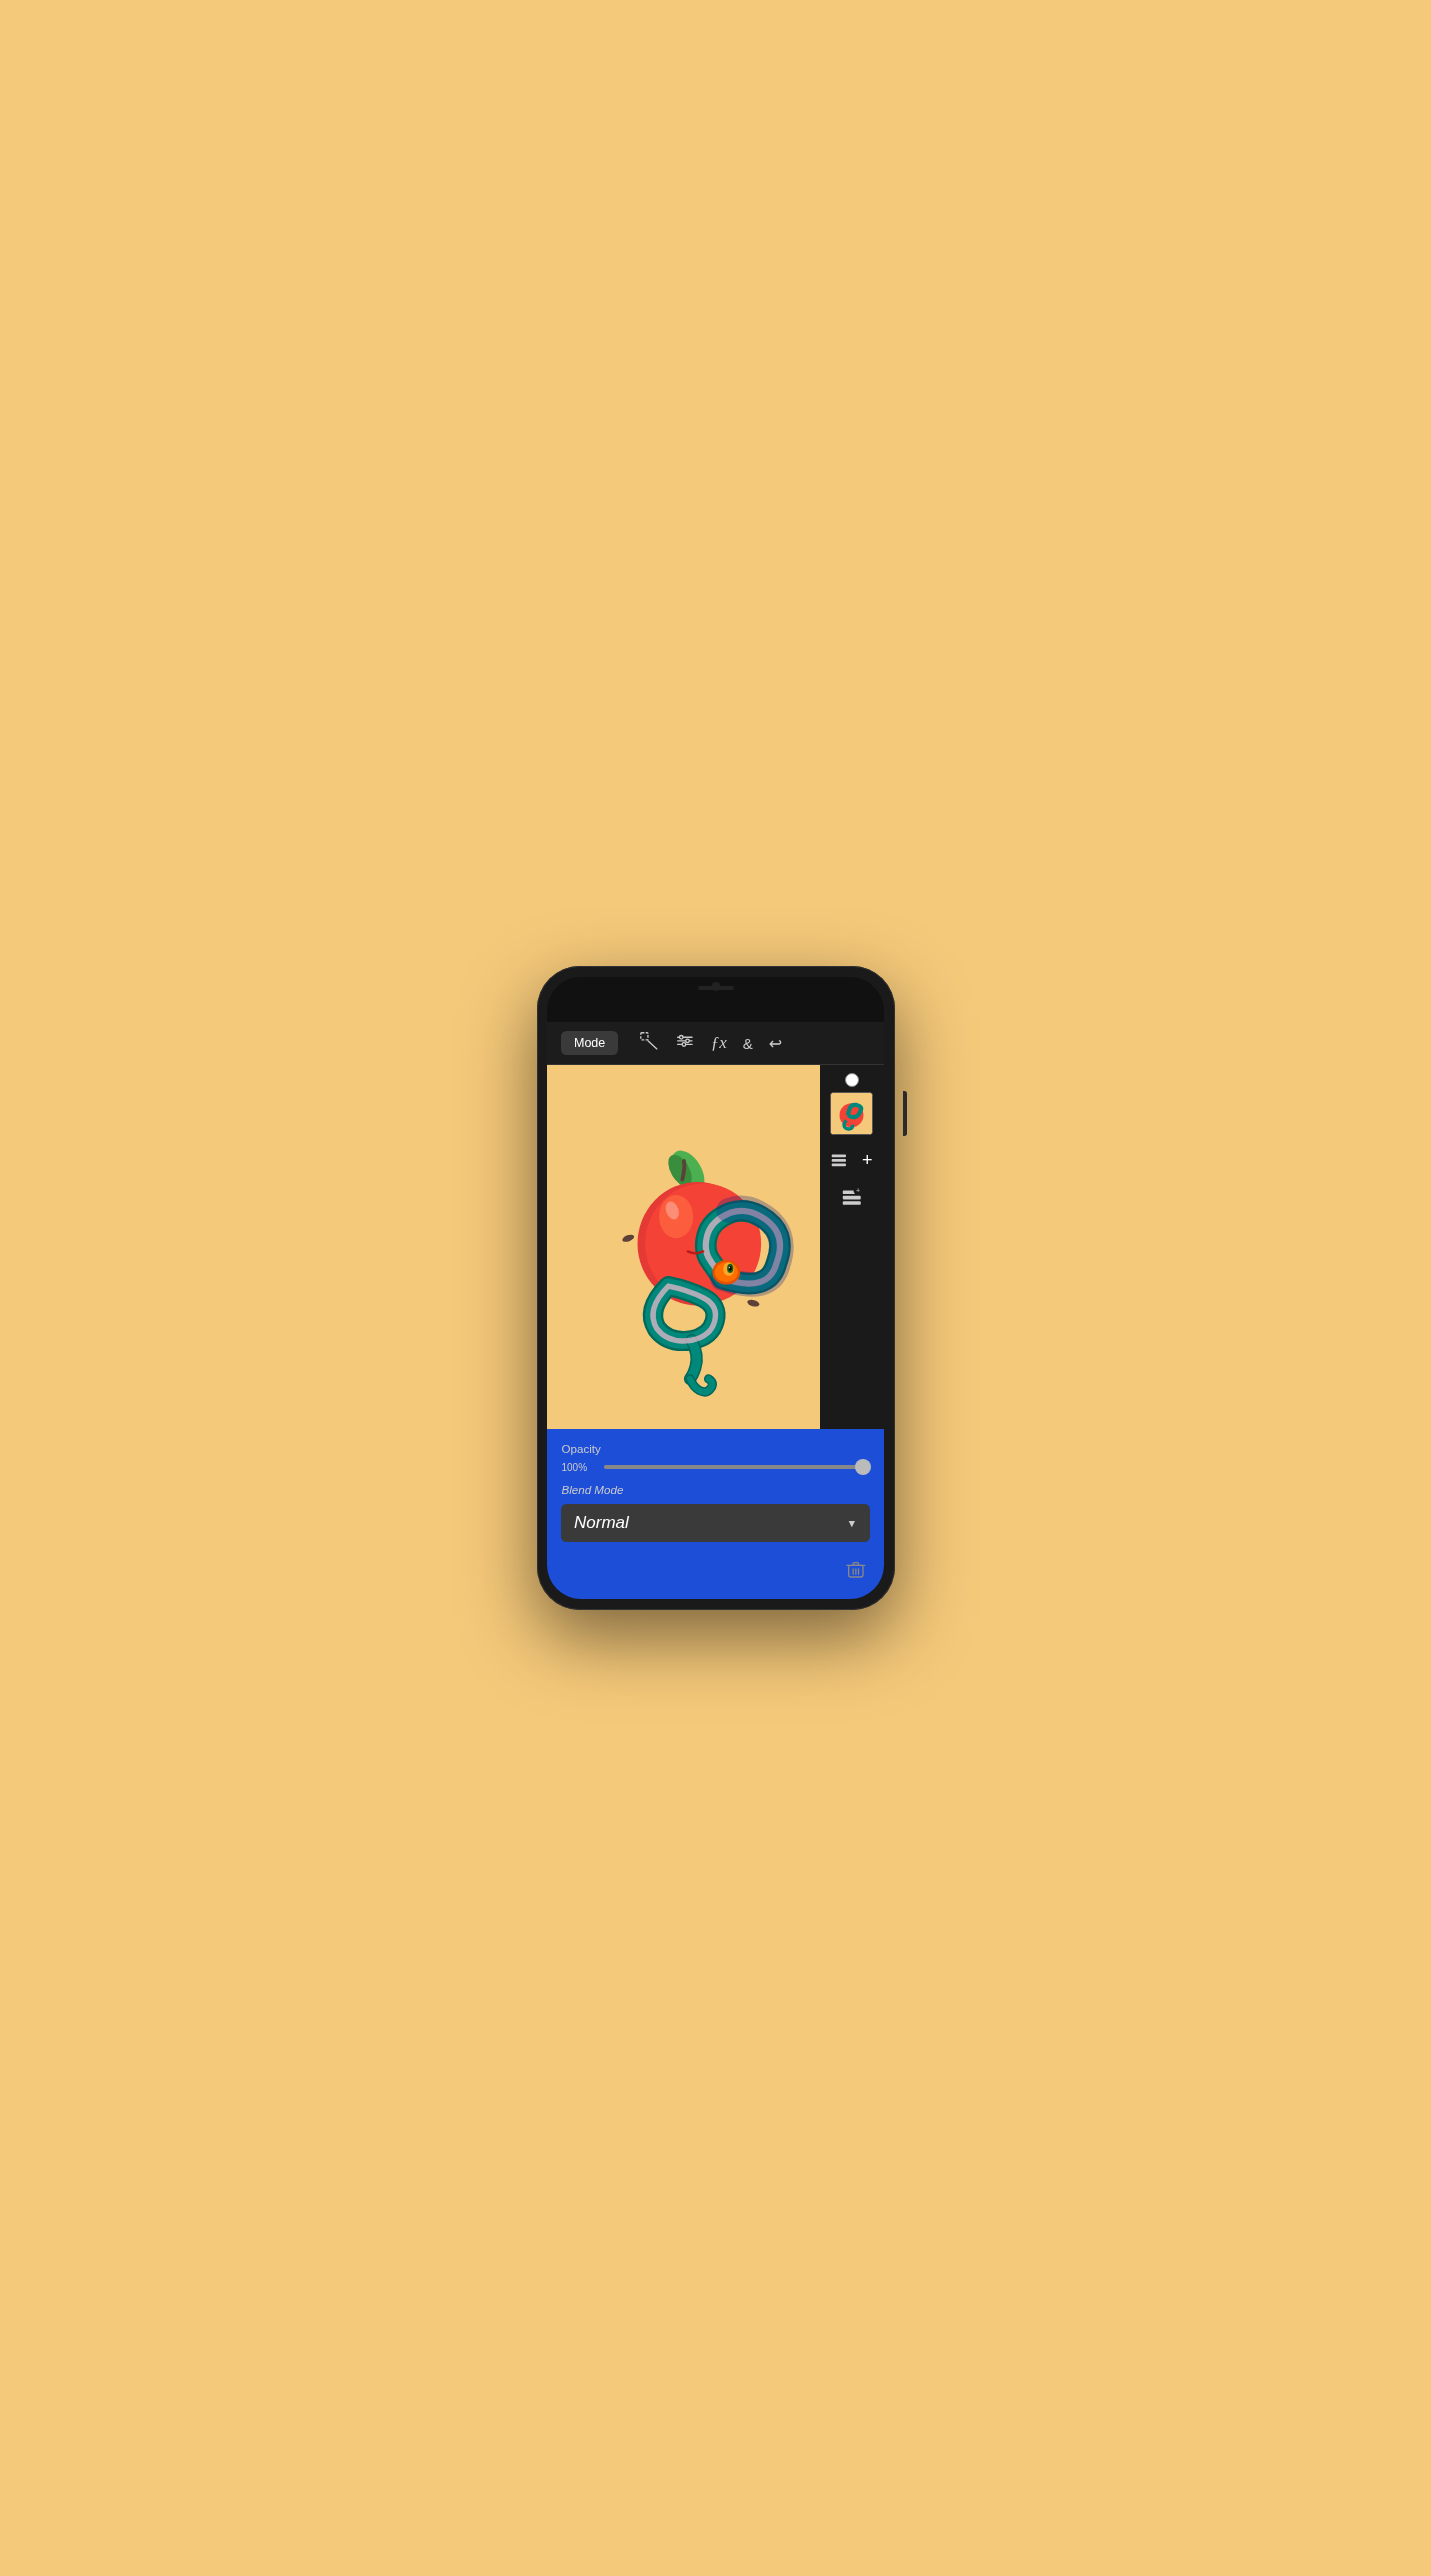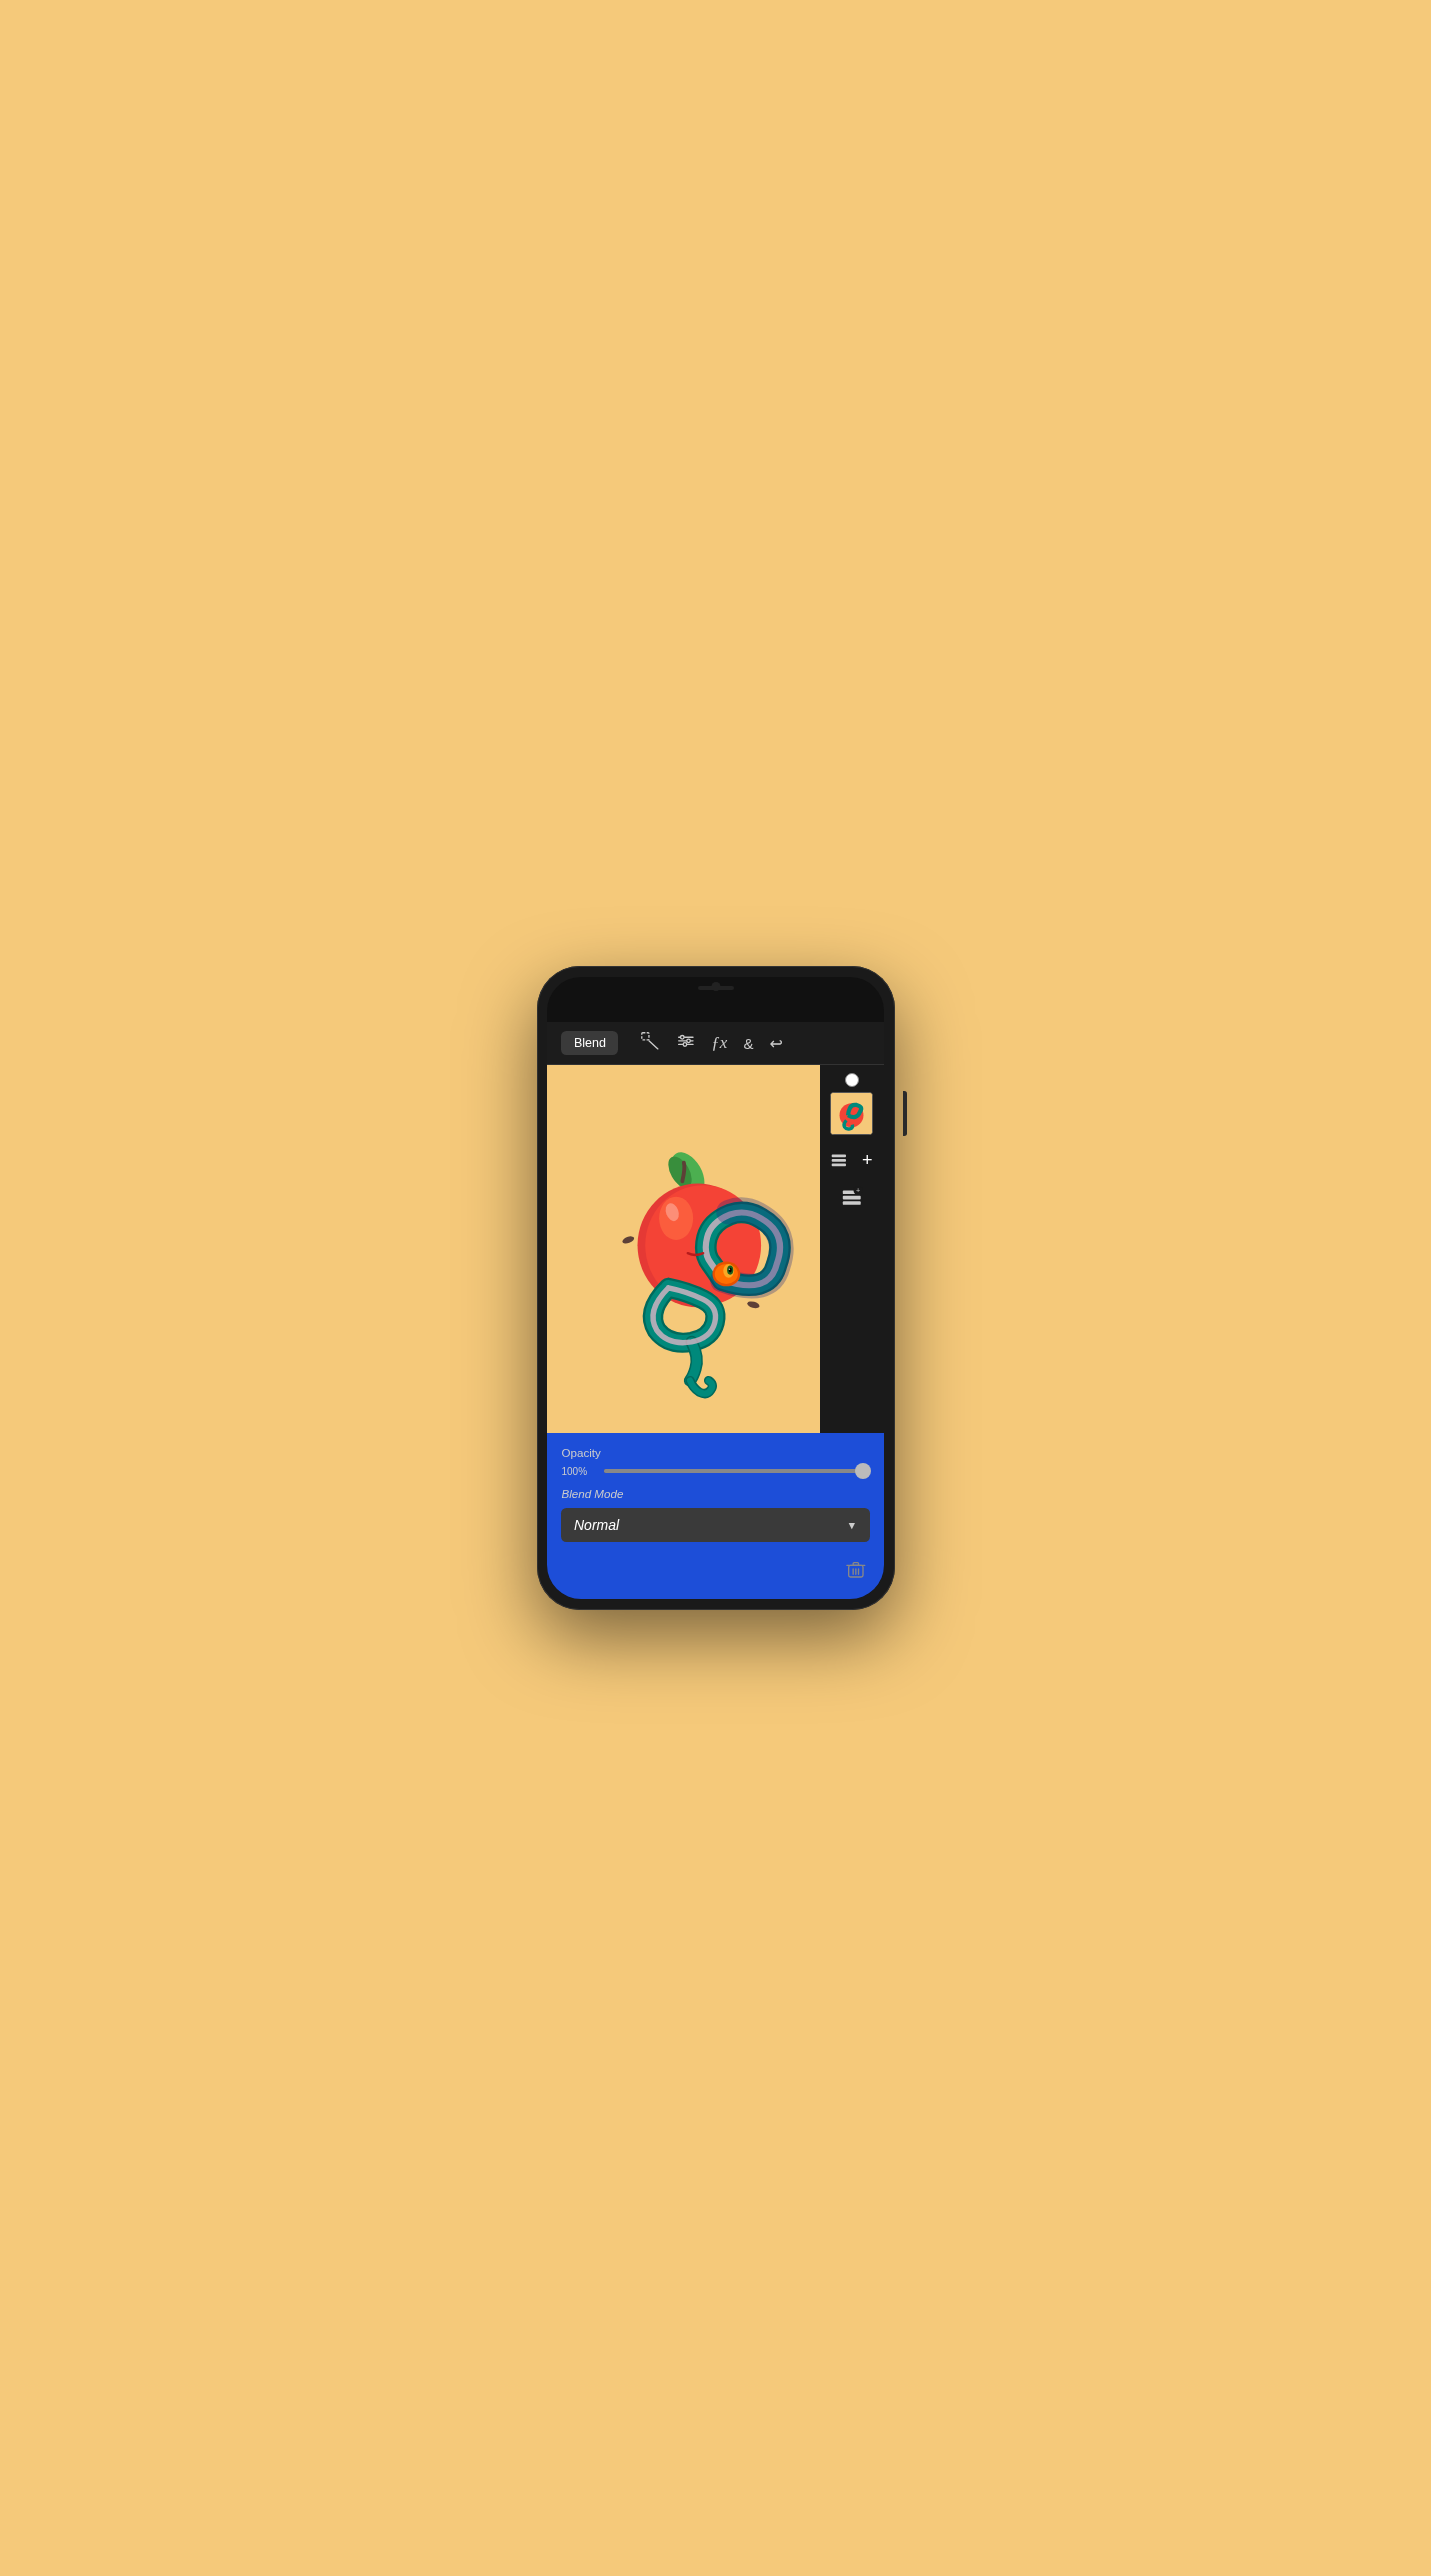--- a/index.html
+++ b/index.html
@@ -259,21 +259,21 @@
       color: #fff;
       font-size: 12.5px;
       width: 100%;
       display: flex;
       align-items: center;
       justify-content: space-between;
       cursor: pointer;
     }
 
     .blend-dropdown span {
-      font-size: 14px;
+      font-size: 17px;
       color: #fff;
     }
 
     .blend-dropdown .chevron {
       color: #ccc;
       font-size: 10.7px;
     }
 
     .delete-row {
       display: flex;
@@ -295,21 +295,21 @@
 
 <div class="phone-outer">
   <div class="camera"></div>
   <div class="speaker"></div>
   <div class="side-button-right"></div>
 
   <div class="phone-inner">
     <div class="app-screen">
 
       <div class="toolbar">
-        <button class="done-button">Blend</button>
+        <button class="done-button">Mode</button>
         <div class="toolbar-icons">
 
           <span class="toolbar-icon">
             <svg width="19.7" height="19.7" viewBox="0 0 22 22" fill="none">
               <rect x="2" y="2" width="8" height="8" rx="1" stroke="#ccc" stroke-width="1.5" fill="none" stroke-dasharray="3 1.5"></rect>
               <line x1="10" y1="11" x2="20" y2="20" stroke="#ccc" stroke-width="1.5" stroke-linecap="round"></line>
             </svg>
           </span>
 
           <span class="toolbar-icon">

